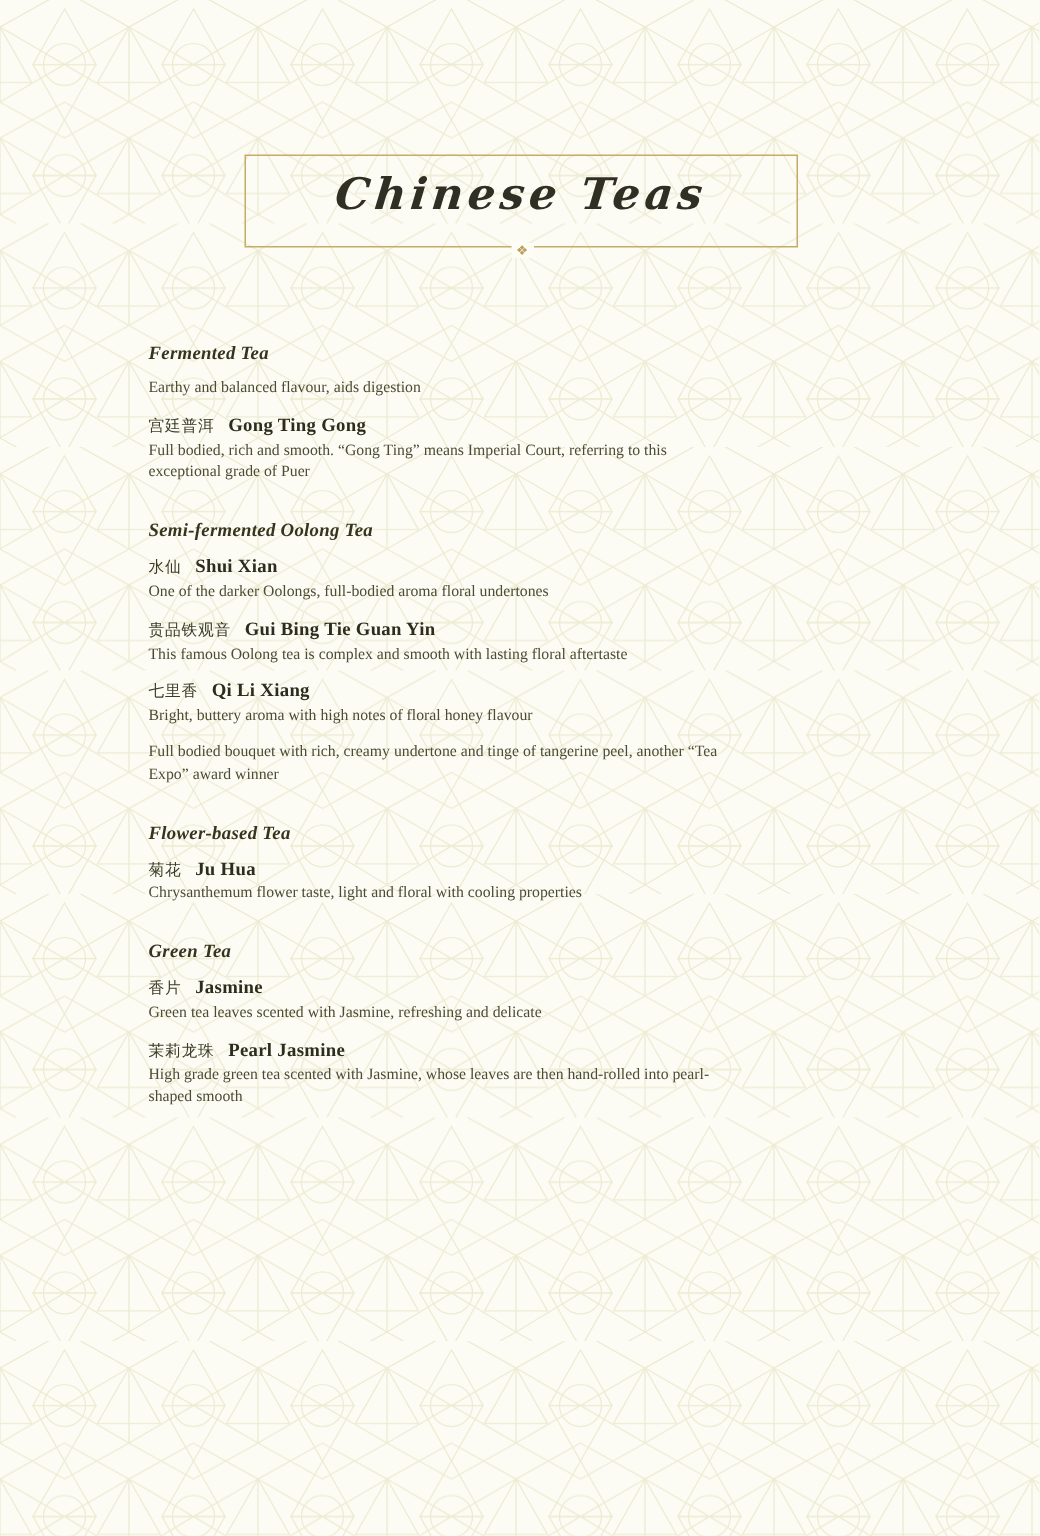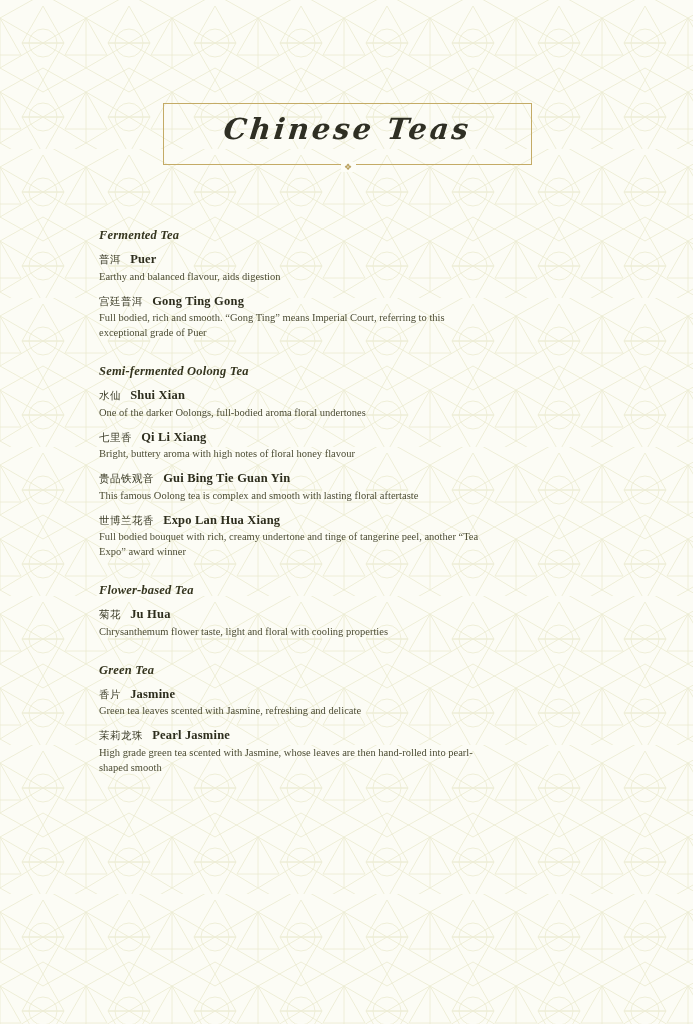--- a/index.html
+++ b/index.html
@@ -158,24 +158,20 @@
     <div class="title-text">Chinese Teas</div>
     <div class="title-ornament">❖</div>
   </div>
 
   <div class="menu">
 
     <div class="section">
       <div class="section-title">Fermented Tea</div>
 
       <div class="item">
-        <div class="item-name">
-          <span class="cn">普洱</span>
-          <span class="en">Puer</span>
-        </div>
         <div class="item-desc">Earthy and balanced flavour, aids digestion</div>
       </div>
 
       <div class="item">
         <div class="item-name">
           <span class="cn">宫廷普洱</span>
           <span class="en">Gong Ting Gong</span>
         </div>
         <div class="item-desc">Full bodied, rich and smooth. “Gong Ting” means Imperial Court, referring to this exceptional grade of Puer</div>
       </div>
@@ -187,39 +183,35 @@
       <div class="item">
         <div class="item-name">
           <span class="cn">水仙</span>
           <span class="en">Shui Xian</span>
         </div>
         <div class="item-desc">One of the darker Oolongs, full-bodied aroma floral undertones</div>
       </div>
 
       <div class="item">
         <div class="item-name">
+          <span class="cn">贵品铁观音</span>
+          <span class="en">Gui Bing Tie Guan Yin</span>
+        </div>
+        <div class="item-desc">This famous Oolong tea is complex and smooth with lasting floral aftertaste</div>
+      </div>
+
+      <div class="item">
+        <div class="item-name">
           <span class="cn">七里香</span>
           <span class="en">Qi Li Xiang</span>
         </div>
         <div class="item-desc">Bright, buttery aroma with high notes of floral honey flavour</div>
       </div>
 
       <div class="item">
-        <div class="item-name">
-          <span class="cn">贵品铁观音</span>
-          <span class="en">Gui Bing Tie Guan Yin</span>
-        </div>
-        <div class="item-desc">This famous Oolong tea is complex and smooth with lasting floral aftertaste</div>
-      </div>
-
-      <div class="item">
-        <div class="item-name">
-          <span class="cn">世博兰花香</span>
-          <span class="en">Expo Lan Hua Xiang</span>
-        </div>
         <div class="item-desc">Full bodied bouquet with rich, creamy undertone and tinge of tangerine peel, another “Tea Expo” award winner</div>
       </div>
     </div>
 
     <div class="section">
       <div class="section-title">Flower-based Tea</div>
 
       <div class="item">
         <div class="item-name">
           <span class="cn">菊花</span>

